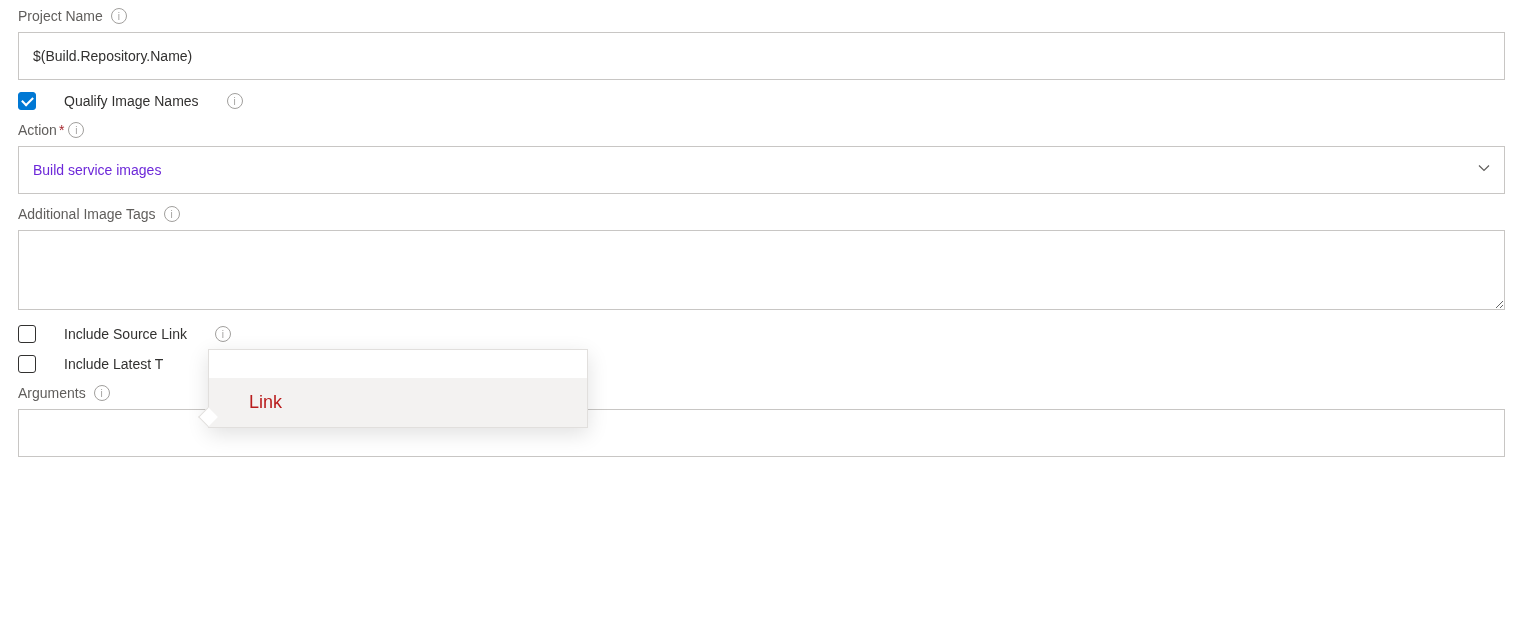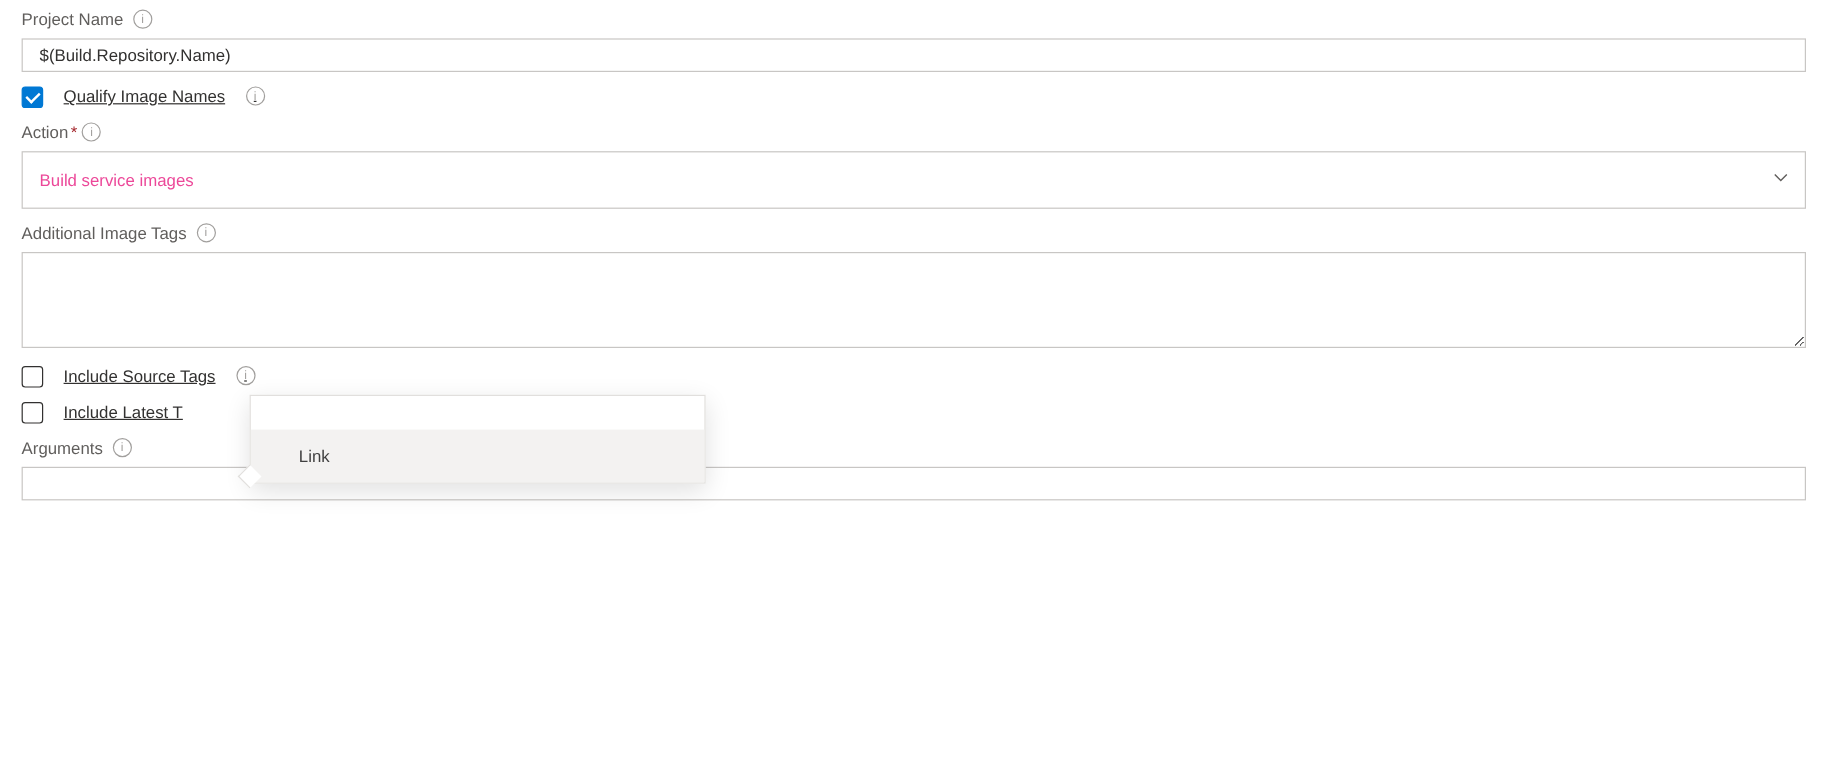--- a/index.html
+++ b/index.html
@@ -28,45 +28,45 @@
       height: 16px;
       border: 1px solid #a19f9d;
       border-radius: 50%;
       font-size: 10px;
       color: #a19f9d;
       font-style: normal;
       cursor: pointer;
     }
     .text-input {
       width: 100%;
-      height: 28px;
+      height: 48px;
       border: 1px solid #c8c6c4;
       padding: 0 14px;
       font-size: 14px;
       font-family: inherit;
       color: #323130;
       background: #ffffff;
     }
     .textarea-input {
       width: 100%;
       height: 80px;
       border: 1px solid #c8c6c4;
       padding: 8px 14px;
       font-size: 14px;
       font-family: inherit;
       color: #323130;
       background: #ffffff;
       resize: both;
     }
     .checkbox-row {
       display: flex;
-      gap: 17px;
+      align-items: center;
+      gap: 28px;
       margin: 12px 0;
       color: #323130;
-      text-decoration: underline;
     }
     .checkbox {
       width: 18px;
       height: 18px;
       border: 1px solid #323130;
       border-radius: 3px;
       display: inline-flex;
       align-items: center;
       justify-content: center;
       background: #ffffff;
@@ -89,21 +89,21 @@
     .select-wrapper {
       position: relative;
       width: 100%;
     }
     .select-input {
       width: 100%;
       height: 48px;
       border: 1px solid #c8c6c4;
       padding: 0 14px;
       font-size: 14px;
-      color: #ec4899;
+      color: #6d28d9;
       background: #ffffff;
       display: flex;
       align-items: center;
       cursor: pointer;
     }
     .chevron-down {
       position: absolute;
       right: 14px;
       top: 50%;
       transform: translateY(-50%);
@@ -122,22 +122,22 @@
     }
     .tooltip-body {
       padding: 14px 18px;
       font-size: 13px;
       color: #605e5c;
       line-height: 1.45;
     }
     .tooltip-footer {
       background: #f3f2f1;
       padding: 14px 40px;
-      font-size: 14px;
-      color: #404040;
+      font-size: 18px;
+      color: #b91c1c;
     }
     .tooltip-beak {
       position: absolute;
       left: -8px;
       top: 60px;
       width: 14px;
       height: 14px;
       background: #ffffff;
       border-left: 1px solid #e1dfdd;
       border-bottom: 1px solid #e1dfdd;
@@ -184,21 +184,21 @@
 <div class="field-group">
   <div class="label-row">
     <span>Additional Image Tags</span>
     <span class="info-icon">i</span>
   </div>
   <textarea class="textarea-input" style=""></textarea>
 </div>
 
 <div class="checkbox-row">
   <span class="checkbox"></span>
-  <span>Include Source Tags</span>
+  <span>Include Source Link</span>
   <span class="info-icon">i</span>
 </div>
 
 <div class="checkbox-row">
   <span class="checkbox"></span>
   <span>Include Latest T</span>
 </div>
 
 <div class="field-group tooltip-wrap">
   <div class="label-row">

